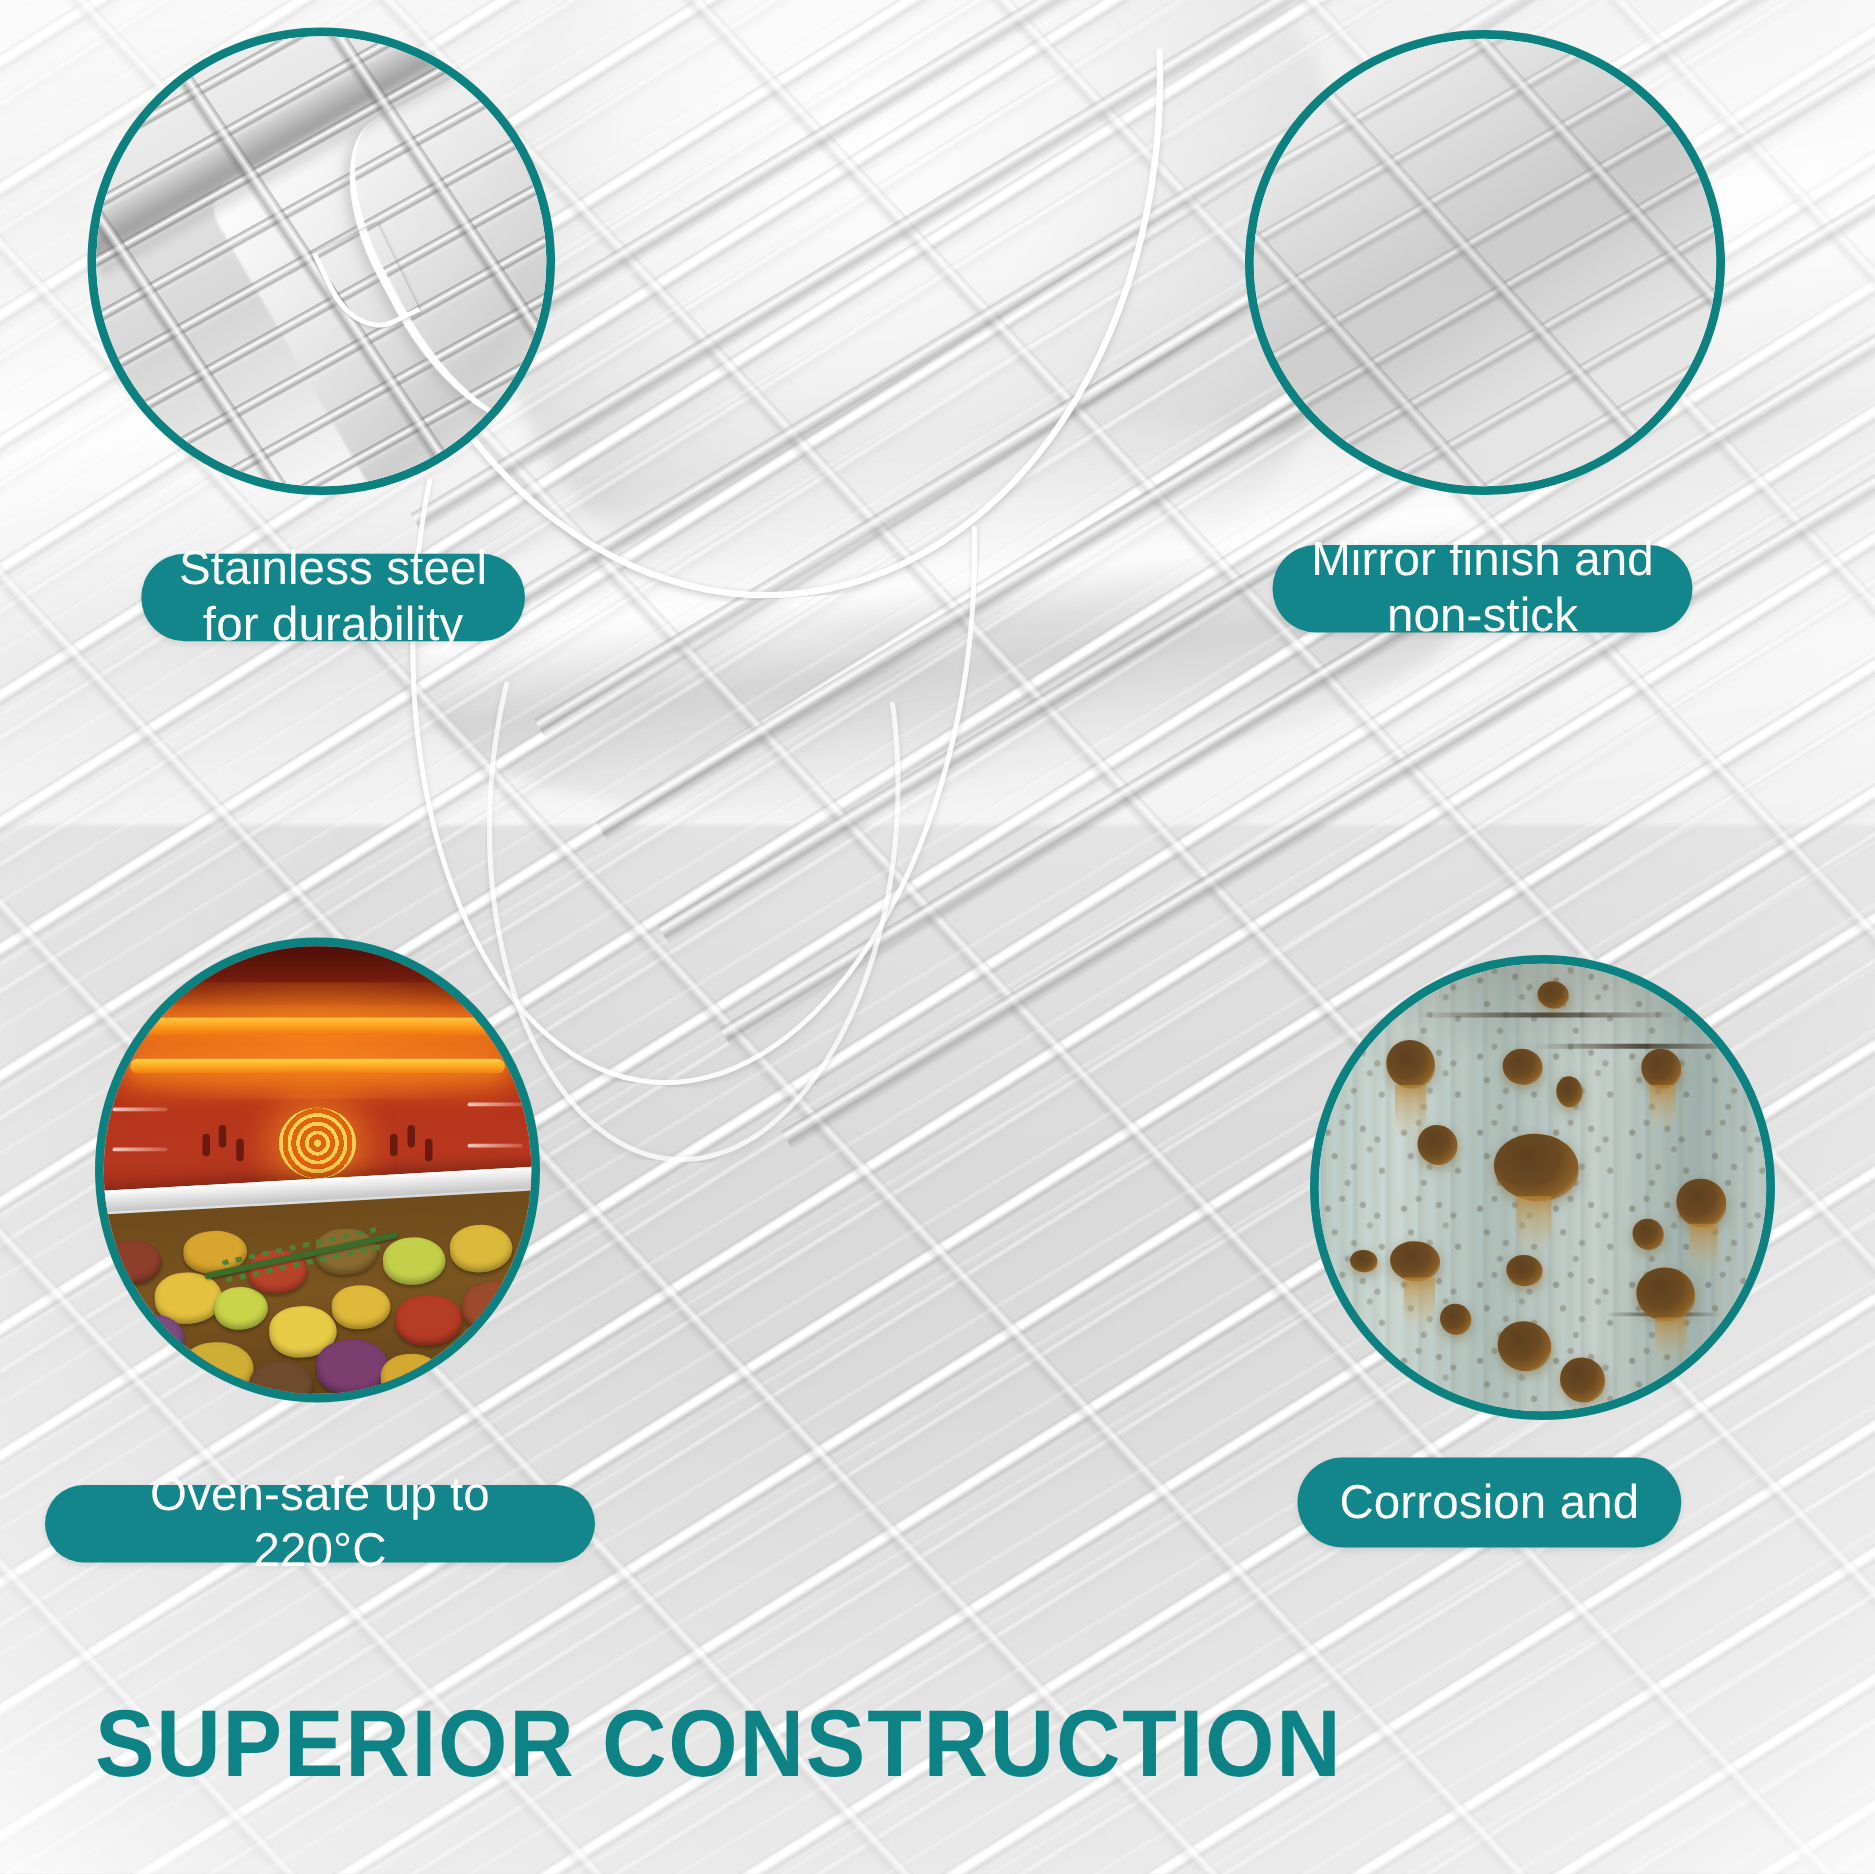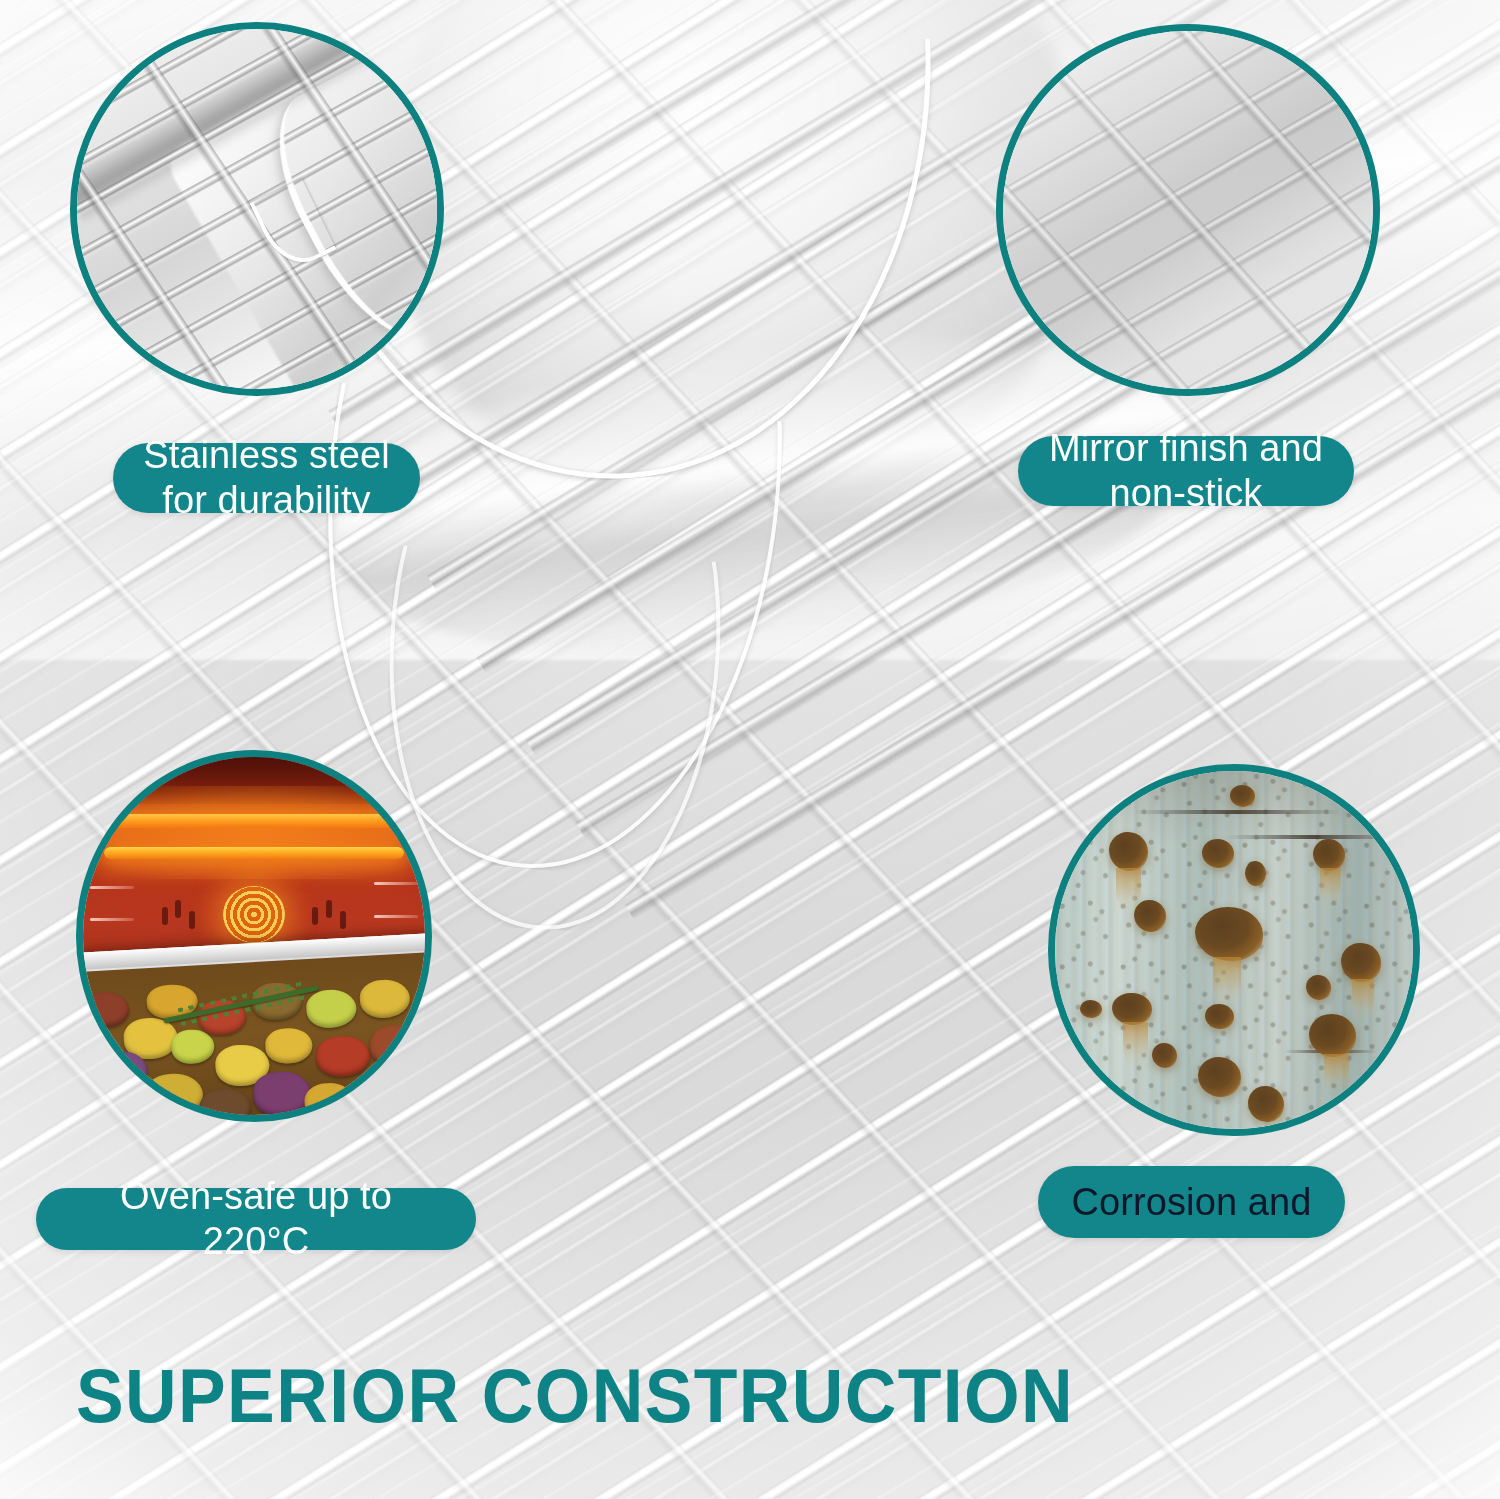--- a/index.html
+++ b/index.html
@@ -552,21 +552,21 @@
     <span>
       <span>Stainless steel</span><br>
       <span>for durability</span>
     </span>
   </div>
 
   <div class="pill" style="left: 36px; top: 1188px; width: 440px; height: 62px; background: rgb(18, 134, 138); color: rgb(255, 255, 255);">
     <span>Oven-safe up to 220°C</span>
   </div>
 
-  <div class="pill" style="left: 1038px; top: 1166px; width: 307px; height: 72px; background: rgb(18, 134, 138); color: #0f172a;">
+  <div class="pill" style="left: 1038px; top: 1166px; width: 307px; height: 72px; background: rgb(18, 134, 138); color: #ffffff;">
     <span>
       <span>Corrosion and</span><br>
     </span>
   </div>
 
   <div class="headline" style="color: rgb(13, 131, 134);">SUPERIOR CONSTRUCTION</div>
 
 </div>
 
 </body></html>

